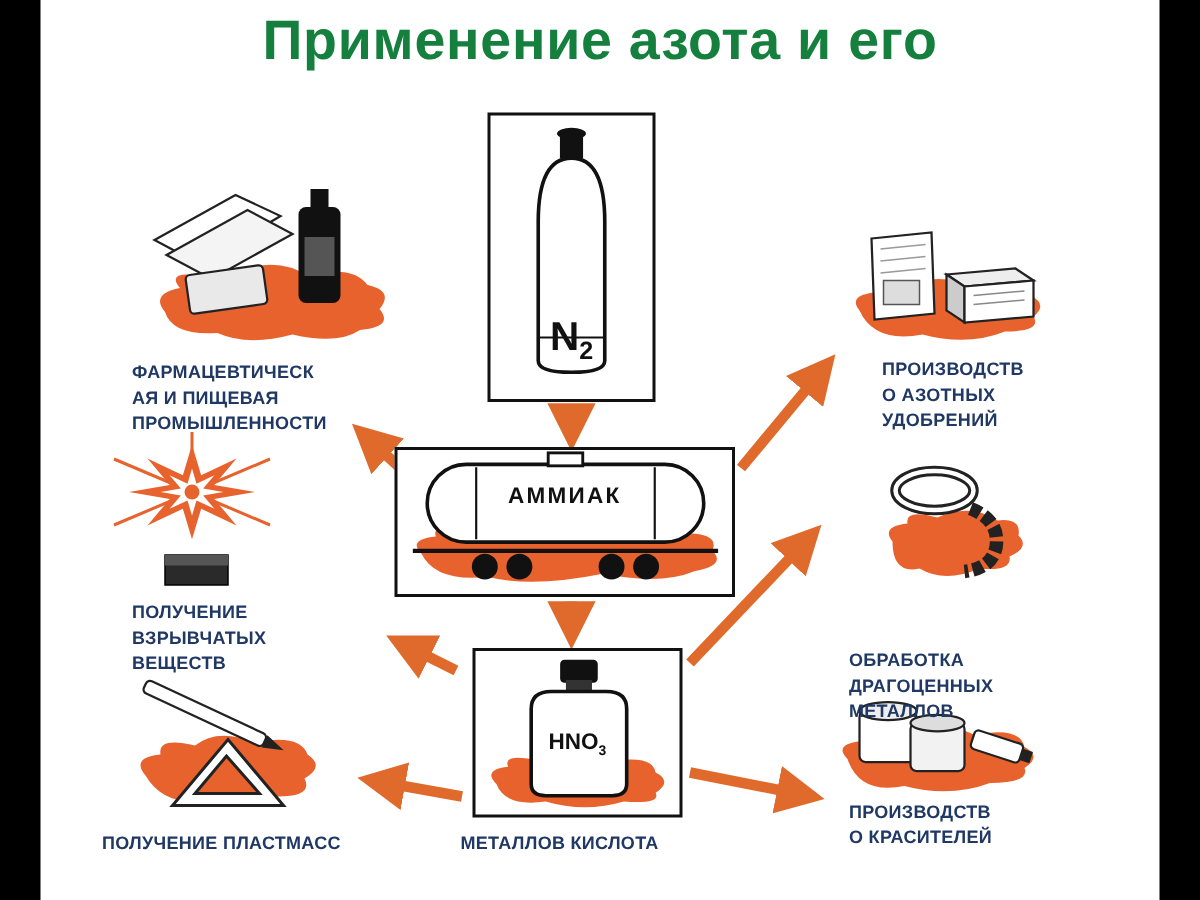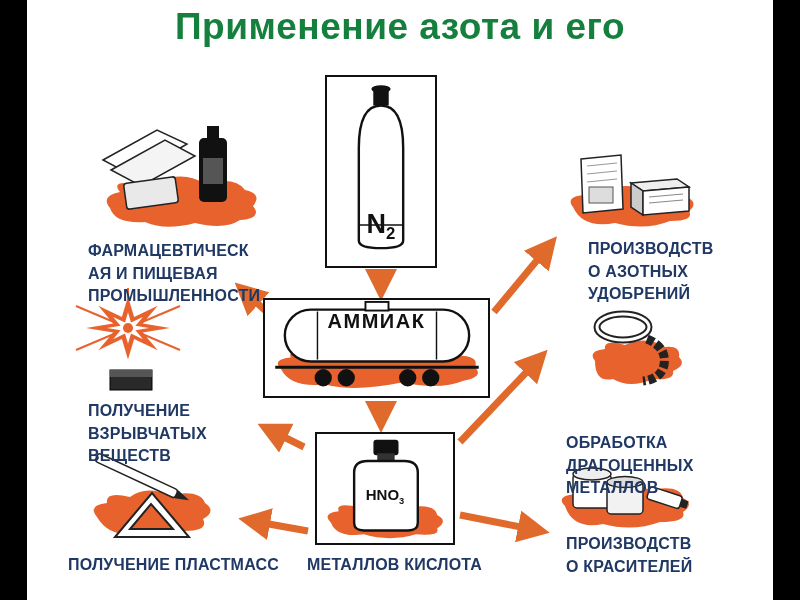--- a/index.html
+++ b/index.html
@@ -19,25 +19,25 @@
     position:absolute;background:#fff;border:2px solid #111;z-index:2;box-sizing:border-box;
   }
   .node svg{position:absolute;left:0;top:0;width:100%;height:100%;}
   .node-n2{left:325px;top:75px;width:112px;height:193px;}
   .node-ammonia{left:263px;top:298px;width:227px;height:100px;}
   .node-hno3{left:315px;top:432px;width:140px;height:113px;}
   .node-text{
     position:absolute;left:0;right:0;text-align:center;font-weight:bold;color:#111;
   }
   .n2-text{top:88px;font-size:27px;margin-top:44px;}
-  .ammonia-text{top:10px;font-size:20px;letter-spacing:1.5px;}
+  .ammonia-text{top:22px;font-size:15px;letter-spacing:1.5px;}
   .hno3-text{top:52px;font-size:15px;}
   sub{font-size:0.62em;}
   .app-label{
-    position:absolute;font-weight:bold;font-size:16px;line-height:1.42;
+    position:absolute;font-weight:bold;font-size:12px;line-height:1.42;
     color:#203864;white-space:pre-line;letter-spacing:0.2px;z-index:2;
   }
   .label-pharma{left:88px;top:240px;}
   .label-explosives{left:88px;top:400px;}
   .label-plastics{left:68px;top:554px;}
   .label-nitric{left:307px;top:554px;}
   .label-fertilizers{left:588px;top:238px;}
   .label-metals{left:566px;top:400px;margin-top:32px;}
   .label-dyes{left:566px;top:533px;}
   .illo{position:absolute;z-index:2;}

